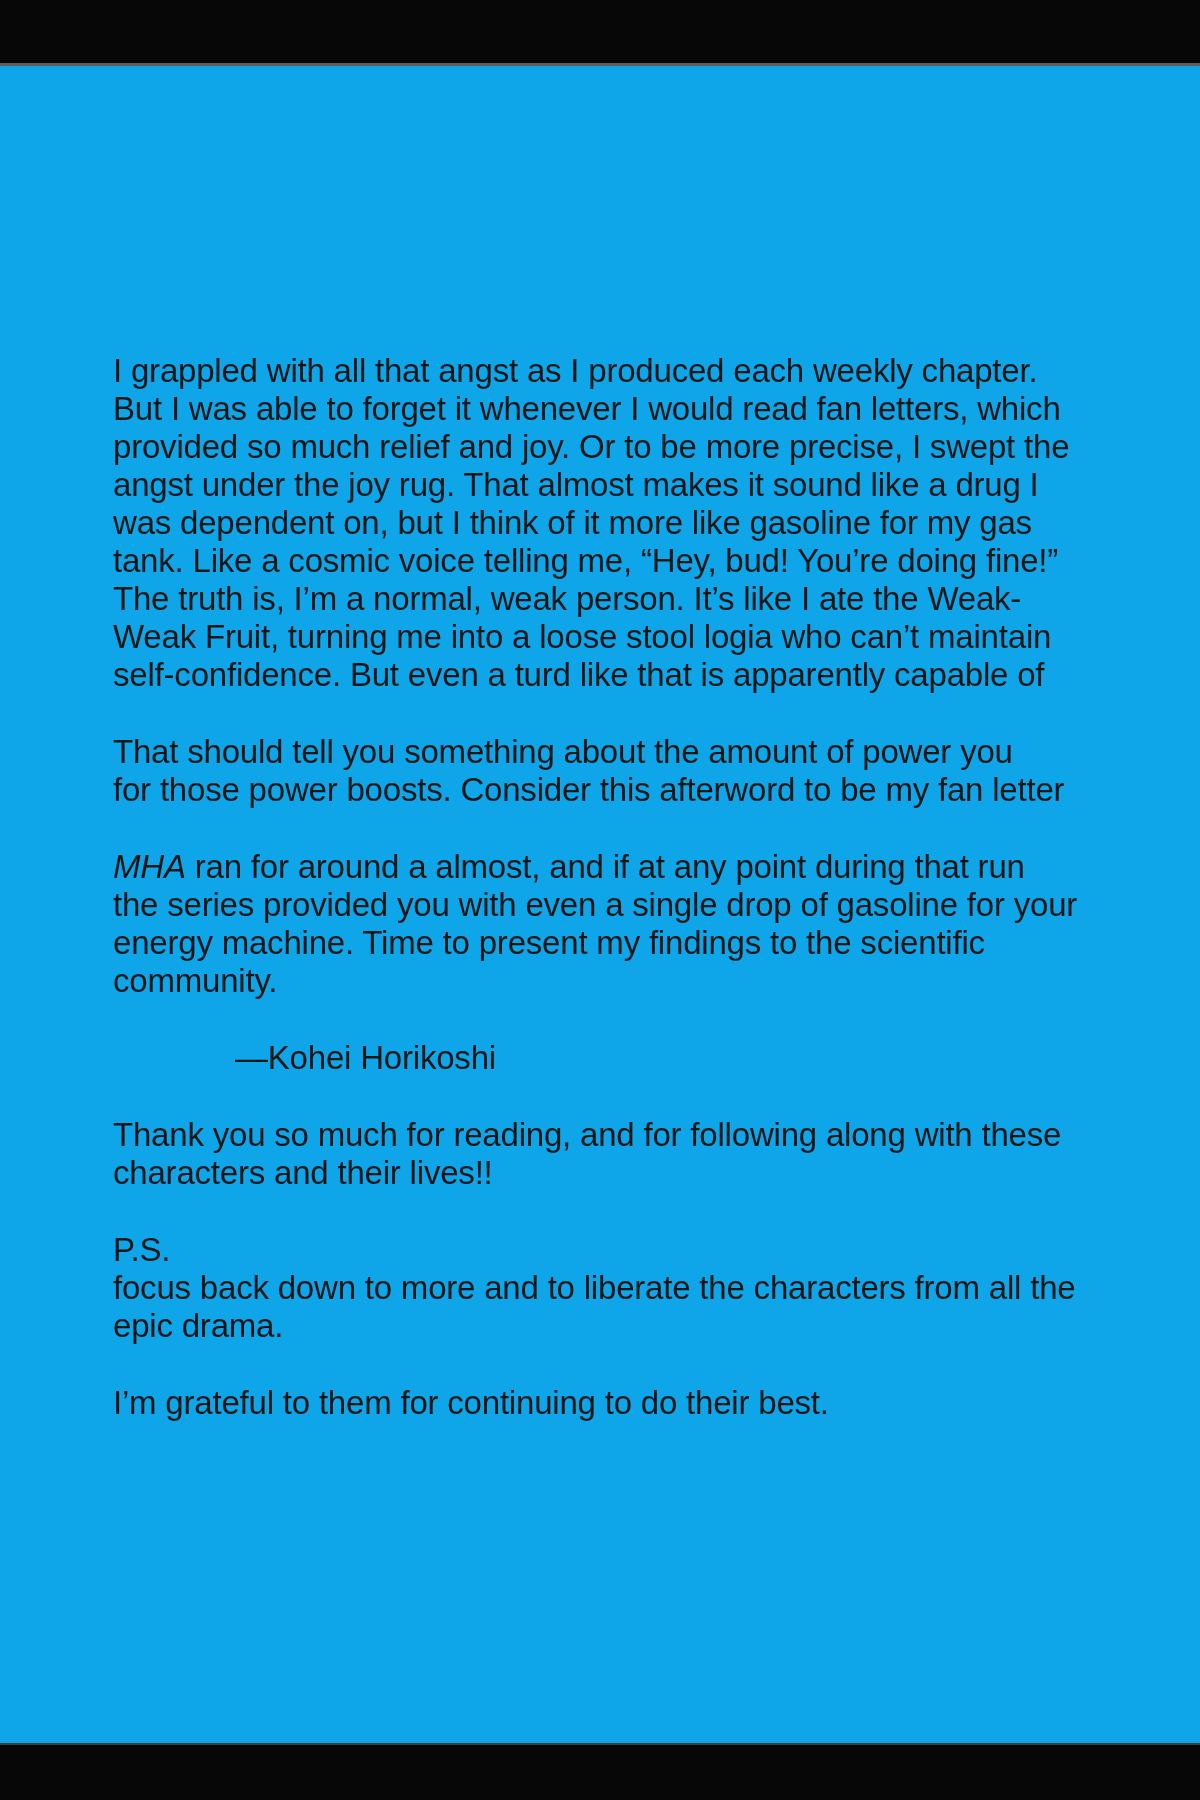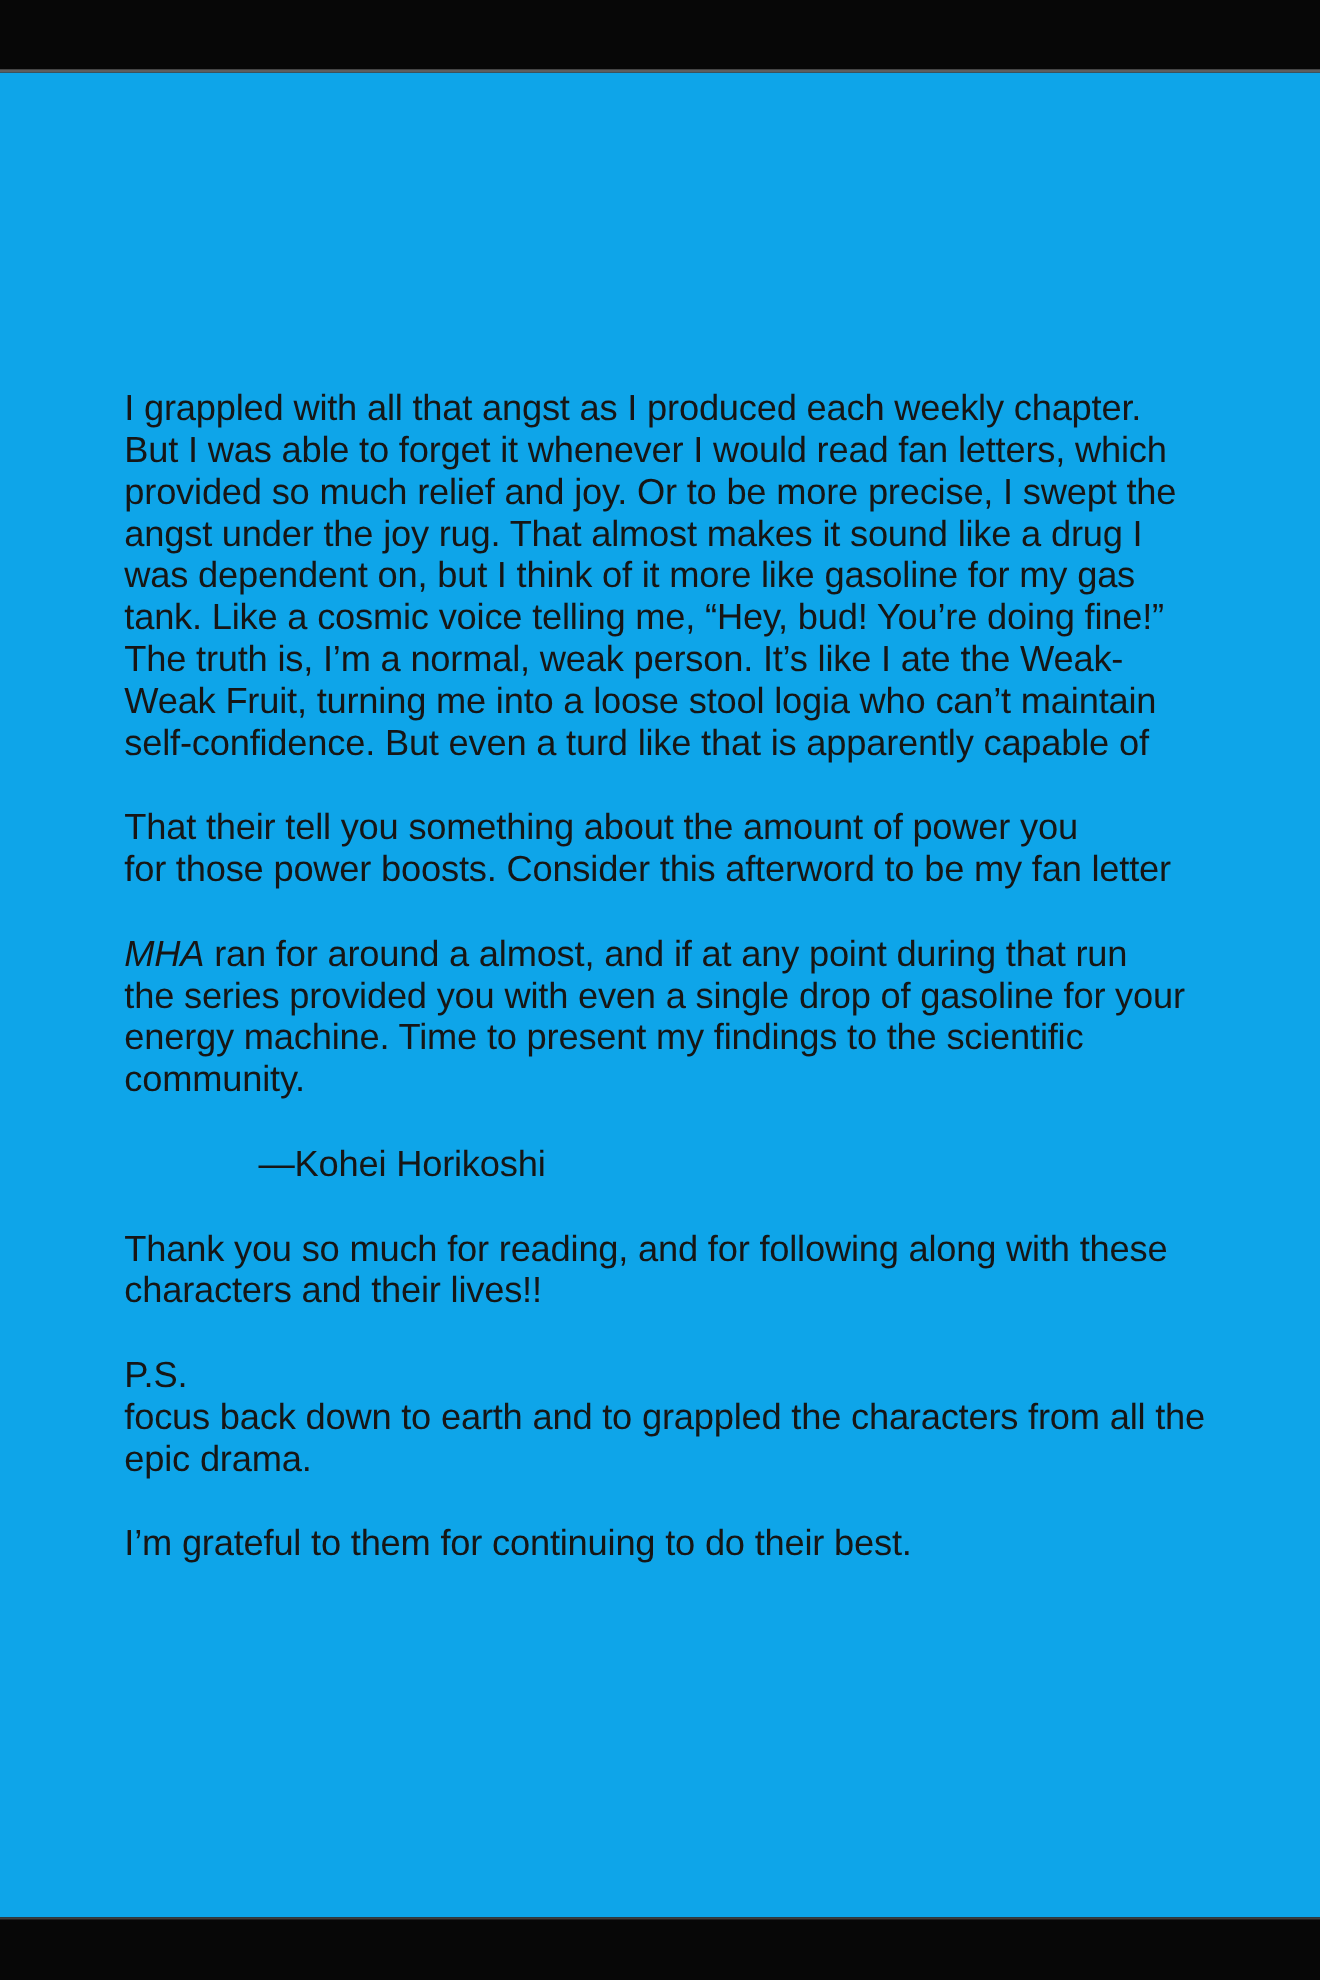--- a/index.html
+++ b/index.html
@@ -58,21 +58,21 @@
       <div class="line">provided so much relief and joy. Or to be more precise, I swept the</div>
       <div class="line">angst under the joy rug. That almost makes it sound like a drug I</div>
       <div class="line">was dependent on, but I think of it more like gasoline for my gas</div>
       <div class="line">tank. Like a cosmic voice telling me, “Hey, bud! You’re doing fine!”</div>
       <div class="line">The truth is, I’m a normal, weak person. It’s like I ate the Weak-</div>
       <div class="line">Weak Fruit, turning me into a loose stool logia who can’t maintain</div>
       <div class="line">self-confidence. But even a turd like that is apparently capable of</div>
     </div>
 
     <div class="para">
-      <div class="line">That their tell you something about the amount of power you</div>
+      <div class="line">That should tell you something about the amount of power you</div>
       <div class="line">for those power boosts. Consider this afterword to be my fan letter</div>
     </div>
 
     <div class="para">
       <div class="line"><span class="em">MHA</span><span> ran for around a almost, and if at any point during that run</span></div>
       <div class="line">the series provided you with even a single drop of gasoline for your</div>
       <div class="line">energy machine. Time to present my findings to the scientific</div>
       <div class="line">community.</div>
     </div>
 
@@ -80,21 +80,21 @@
       <div class="line">—Kohei Horikoshi</div>
     </div>
 
     <div class="para">
       <div class="line">Thank you so much for reading, and for following along with these</div>
       <div class="line">characters and their lives!!</div>
     </div>
 
     <div class="para">
       <div class="line">P.S.</div>
-      <div class="line">focus back down to earth and to grappled the characters from all the</div>
+      <div class="line">focus back down to more and to liberate the characters from all the</div>
       <div class="line">epic drama.</div>
     </div>
 
     <div class="para">
       <div class="line">I’m grateful to them for continuing to do their best.</div>
     </div>
 
   </main>
 
   <div class="bar bar-bottom"></div>

